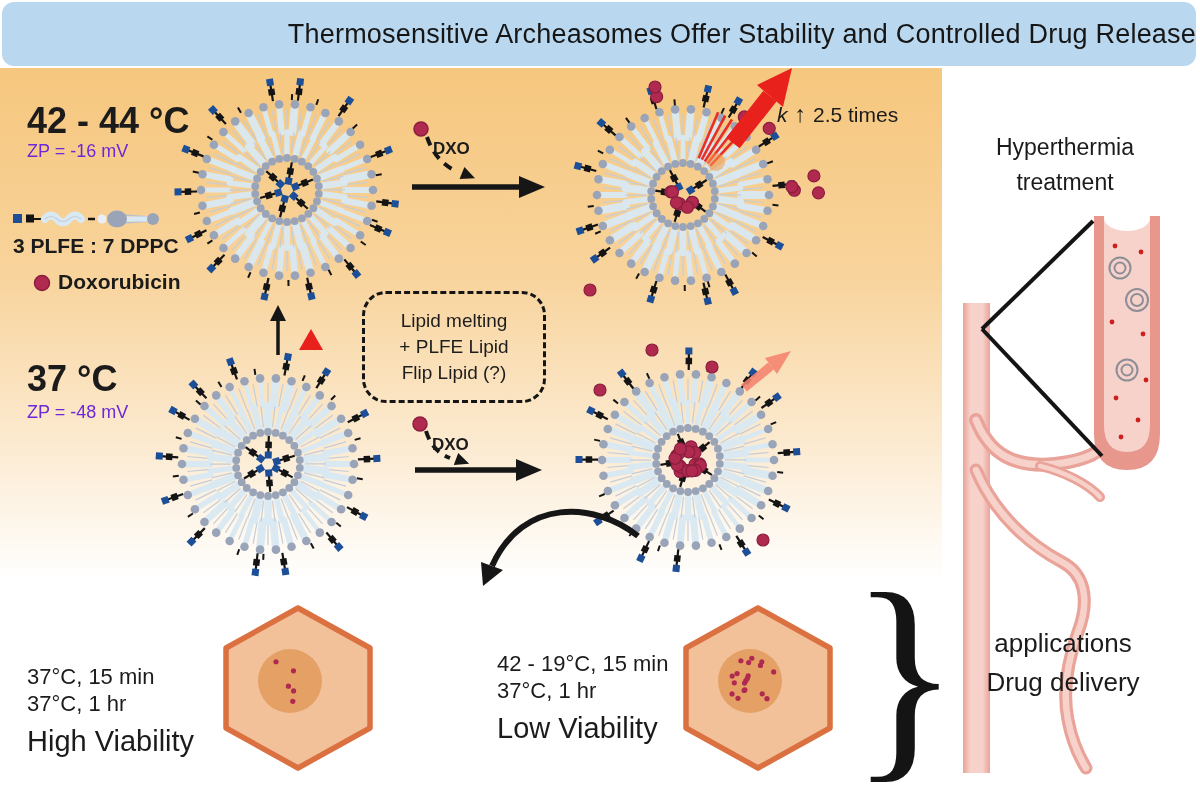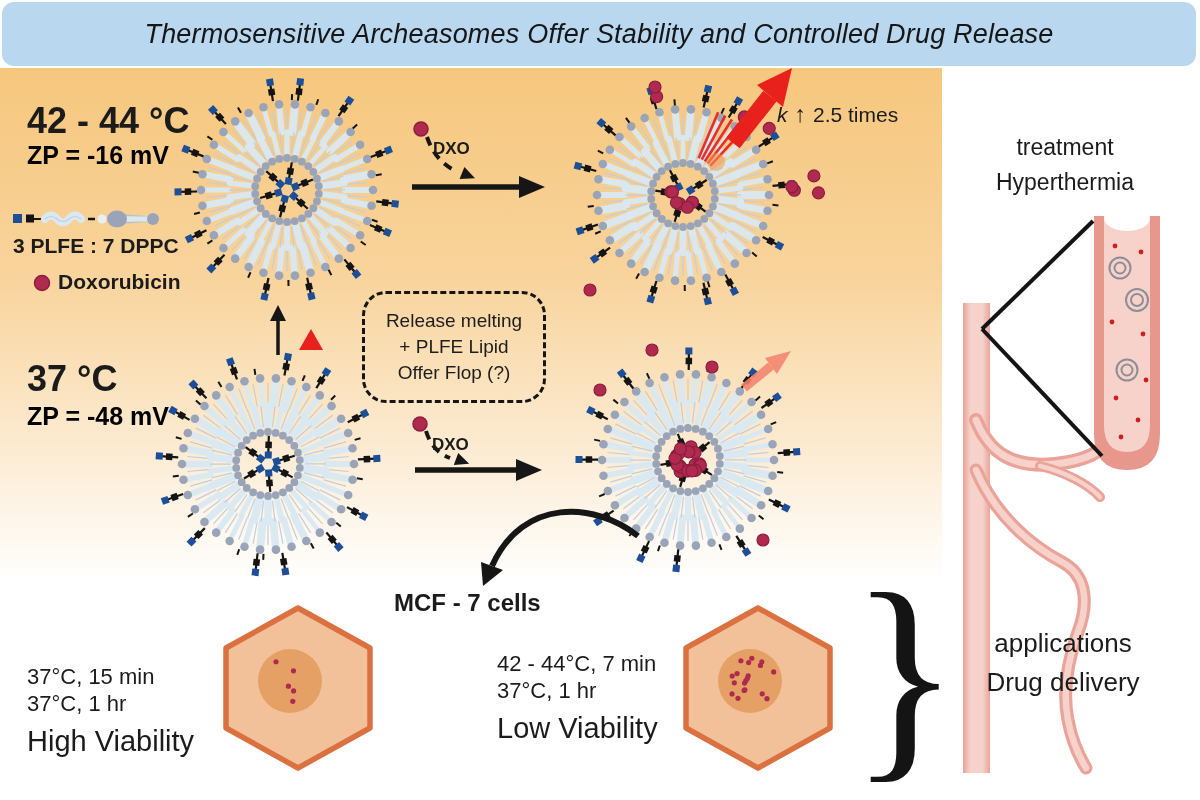--- a/index.html
+++ b/index.html
@@ -3,30 +3,30 @@
 <meta charset="utf-8">
 <style>
   html,body{margin:0;padding:0;background:#fff;}
   #stage{
     position:relative;width:1200px;height:800px;overflow:hidden;background:#fff;
     font-family:"Liberation Sans",sans-serif;color:#1b1b1b;
   }
   .abs{position:absolute;}
   #title-bar{
     left:2px;top:2px;width:1194px;height:64px;border-radius:12px;
-    background:#b9d8f0;display:flex;align-items:center;justify-content:center;font-style:italic;
+    background:#b9d8f0;display:flex;align-items:center;justify-content:flex-end;
   }
   #title-bar .t{font-size:27px;font-weight:500;letter-spacing:.2px;color:#161616;}
   #panel{
     left:0;top:68px;width:942px;height:732px;
     background:linear-gradient(180deg,#f6c77e 0%,#f8d39b 28%,#fcebd2 52%,#ffffff 70%,#ffffff 100%);
   }
   svg{position:absolute;left:0;top:0;}
   .temp{font-size:36px;font-weight:700;color:#1b1b1b;}
-  .zp{font-size:25px;font-weight:700;color:#000000;}
+  .zp{font-size:18px;font-weight:400;color:#6d28d9;}
   .legend-txt{font-size:21px;font-weight:700;}
   .dxo{font-size:17px;font-weight:700;margin-top:28px;}
   #mech-box{
     left:362px;top:291px;width:178px;height:106px;
     border:3.5px dashed #151515;border-radius:24px;
     display:flex;flex-direction:column;align-items:center;justify-content:center;
     font-size:19px;font-weight:500;line-height:1.38;color:#1d1d1d;
   }
   #rate{left:777px;top:101px;display:flex;align-items:baseline;gap:7px;font-size:21px;}
   #rate .k{font-style:italic;}
@@ -1241,49 +1241,48 @@
   <div class="abs temp" style="left:27px;top:100px">42 - 44 °C</div>
   <div class="abs zp" style="left:27px;top:141px">ZP = -16 mV</div>
 
   <div class="abs legend-txt" style="left:13px;top:234px">3 PLFE : 7 DPPC</div>
   <div class="abs legend-txt" style="left:58px;top:270px">Doxorubicin</div>
 
   <div class="abs temp" style="left:27px;top:358px">37 °C</div>
   <div class="abs zp" style="left:27px;top:402px">ZP = -48 mV</div>
 
   <div id="mech-box" class="abs">
-    <div>Release melting</div>
+    <div>Lipid melting</div>
     <div>+ PLFE Lipid</div>
-    <div>Offer Flop (?)</div>
+    <div>Flip Lipid (?)</div>
   </div>
 
   <div class="abs dxo" style="left:433px;top:111px">DXO</div>
   <div class="abs dxo" style="left:432px;top:407px">DXO</div>
 
   <div id="rate" class="abs">
     <span class="k">k</span>
     <span class="ar">↑</span>
     <span>2.5 times</span>
   </div>
 
-  <div id="mcf" class="abs">MCF - 7 cells</div>
 
   <div id="hyper" class="abs">
+    <div>Hyperthermia</div>
     <div>treatment</div>
-    <div>Hyperthermia</div>
   </div>
 
   <div class="abs cell-block" style="left:27px;top:663px">
     <div>37°C, 15 min</div>
     <div>37°C, 1 hr</div>
     <div class="verdict">High Viability</div>
   </div>
 
   <div class="abs cell-block" style="left:497px;top:650px">
-    <div>42 - 44°C, 7 min</div>
+    <div>42 - 19°C, 15 min</div>
     <div>37°C, 1 hr</div>
     <div class="verdict">Low Viability</div>
   </div>
 
   <div id="brace" class="abs">}</div>
 
   <div id="drugdel" class="abs">
     <div>applications</div>
     <div>Drug delivery</div>
   </div>

